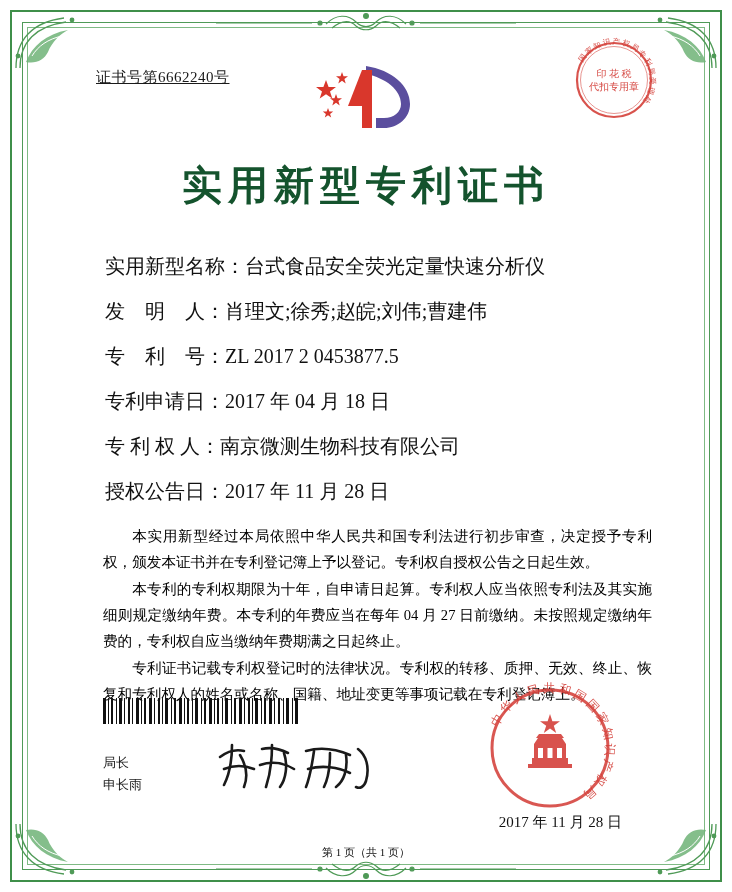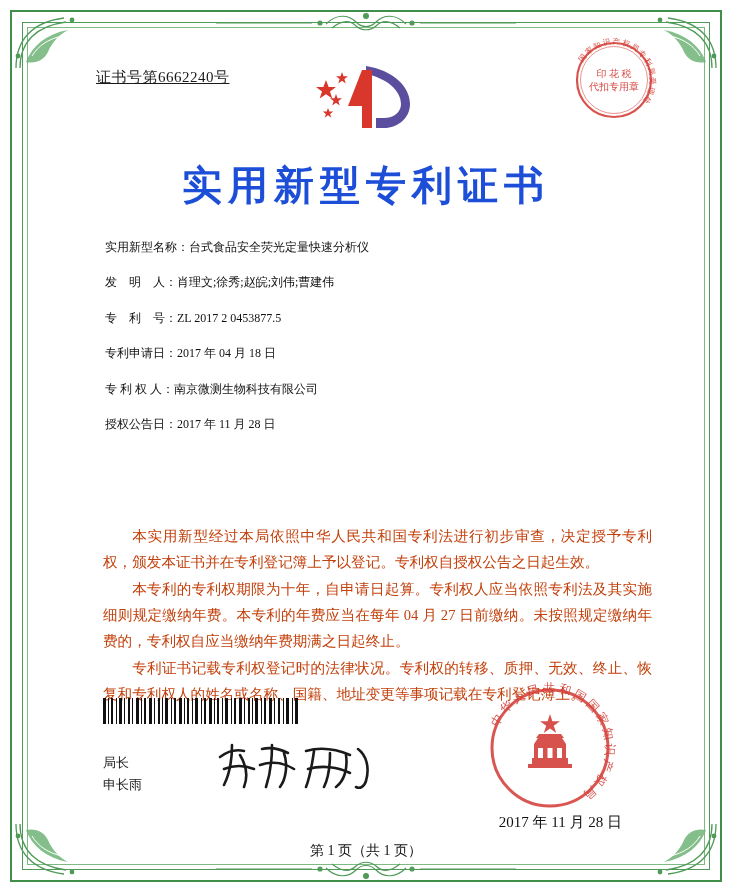--- a/index.html
+++ b/index.html
@@ -105,53 +105,54 @@
 
   .main-title {
     position: absolute;
     left: 0; right: 0;
     top: 158px;
     text-align: center;
     font-family: Liberation Mono, monospace;
     font-size: 40px;
     font-weight: bold;
     letter-spacing: 6px;
-    color: #1d4ed8;
+    color: #14532d;
   }
 
   .fields {
     position: absolute;
     left: 105px;
     right: 80px;
     top: 240px;
   }
   .field-row {
-    font-size: 12px;
+    font-size: 20px;
     line-height: 1.2;
     margin-bottom: 21px;
     white-space: nowrap;
     color: #111;
+    margin-top: 14px;
   }
   .field-label {
     display: inline-block;
     color: #111;
   }
   .field-value {
     display: inline;
   }
 
   .paragraphs {
     position: absolute;
     left: 103px;
     right: 80px;
     top: 523px;
     font-size: 14.6px;
     line-height: 26px;
     text-align: justify;
-    color: #c2410c;
+    color: #000000;
   }
   .paragraphs p {
     margin: 0 0 1px 0;
     text-indent: 2em;
   }
 
   .barcode {
     position: absolute;
     left: 103px;
     top: 698px;
@@ -187,21 +188,21 @@
     bottom: 60px;
     font-size: 15px;
     color: #111;
   }
 
   .footer {
     position: absolute;
     left: 0; right: 0;
     bottom: 32px;
     text-align: center;
-    font-size: 14px;
+    font-size: 11px;
     color: #111;
   }
 </style>
 </head>
 <body>
 
 <div class="page">
 
   <div class="border-outer"></div>
   <div class="border-inner"></div>

